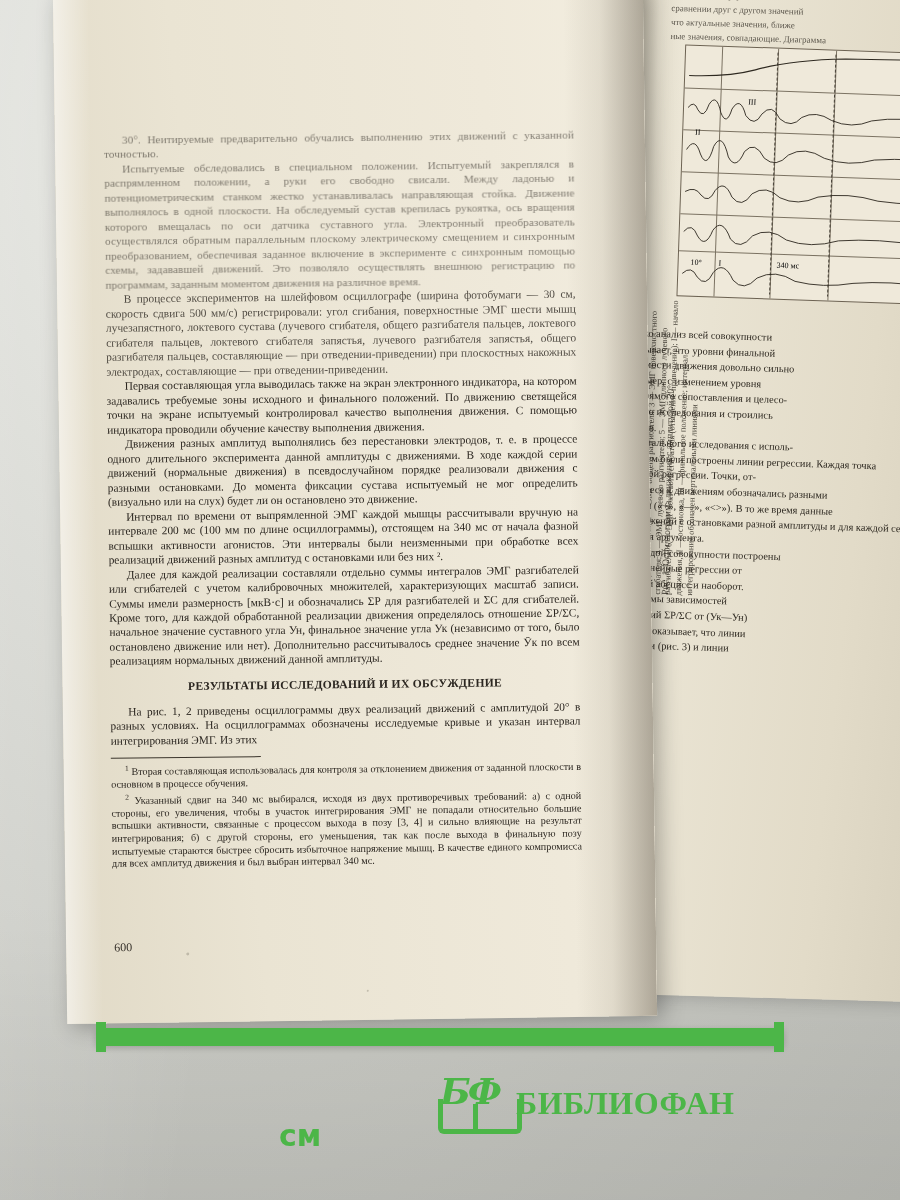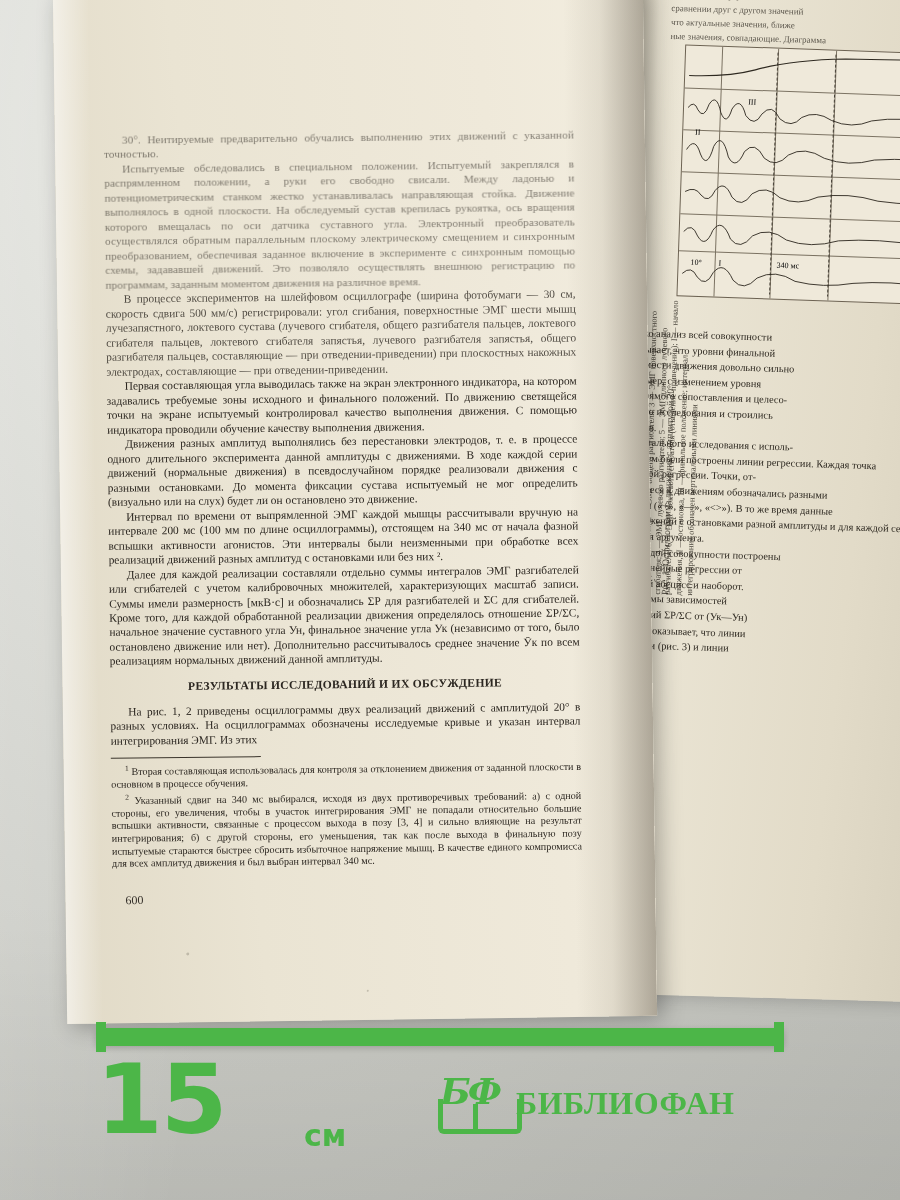--- a/index.html
+++ b/index.html
@@ -127,24 +127,23 @@
     font-size: 10.2px;
     line-height: 1.24;
     text-align: justify;
   }
   .footnotes p { margin: 0 0 1px 0; text-indent: 14px; }
   sup { font-size: 7.5px; vertical-align: super; }
 
   .folio {
     position: absolute;
     left: 48px;
-    top: 900px;
+    top: 947px;
     font-size: 12px;
     color: #35302a;
-    margin-left: 12px;
   }
 
   
   .rp-figure {
     position: absolute;
     left: 62px;
     top: 10px;
     width: 268px;
     height: 250px;
     border: 1px solid #6c6252;
@@ -200,21 +199,21 @@
     top: 1052px;
     font-family: "DejaVu Sans", sans-serif;
     font-weight: bold;
     font-size: 96px;
     color: #4cb648;
     letter-spacing: -2px;
     line-height: 1;
   }
   #scale-unit {
     position: absolute;
-    left: 304px;
+    left: 279px;
     top: 1118px;
     font-family: "DejaVu Sans", sans-serif;
     font-weight: bold;
     font-size: 30px;
     color: #4cb648;
   }
 
   
   #logo {
     position: absolute;
@@ -378,21 +377,20 @@
 
       <div class="speck" style="left:120px; top:960px; width:3px; height:3px;"></div>
       <div class="speck" style="left:300px; top:1000px; width:2px; height:2px;"></div>
     </div>
   </div>
 
   <div id="scalebar">
     <div class="cap left"></div>
     <div class="cap right"></div>
   </div>
-  <div id="scale-number">15</div>
   <div id="scale-unit">см</div>
 
   <div id="logo">
     <div class="mark">
       <div class="bf">БФ</div>
       <div class="book-shape"></div>
       <div class="book-spine"></div>
     </div>
     <div class="wordmark">БИБЛИОФАН</div>
   </div>

